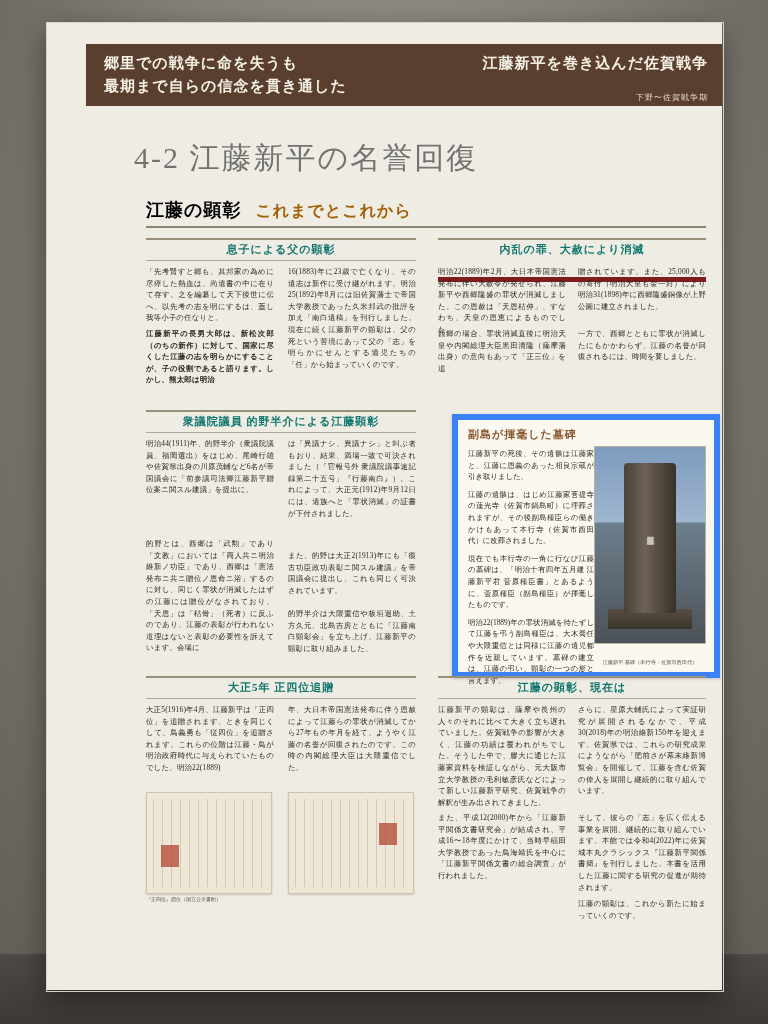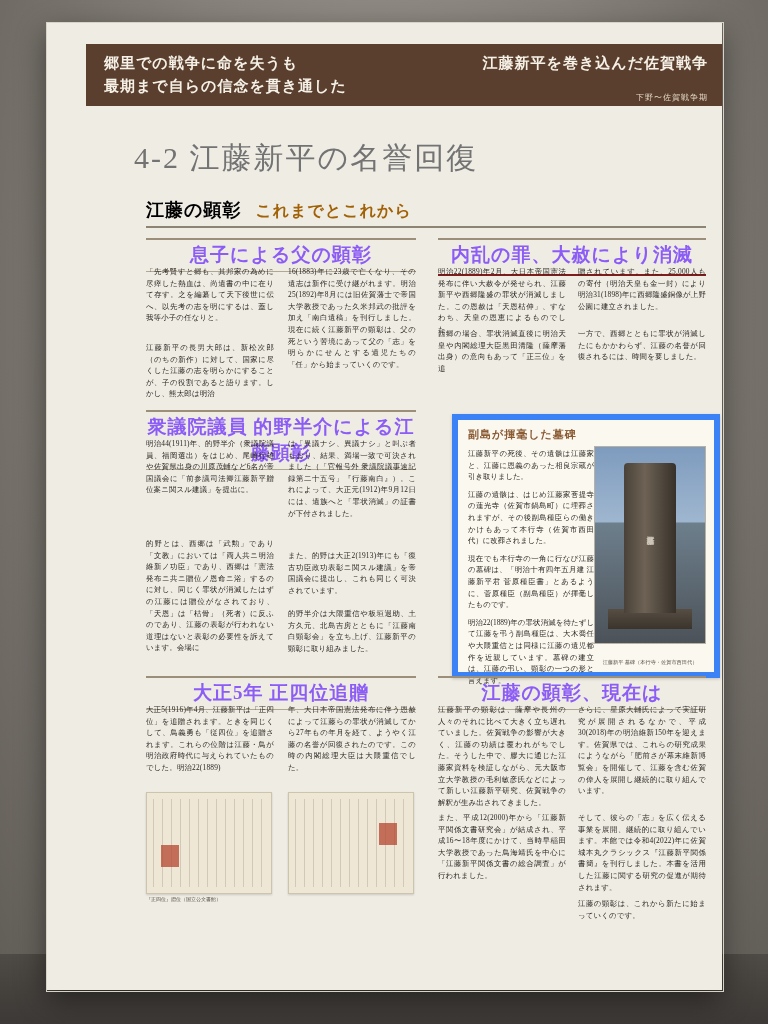--- a/index.html
+++ b/index.html
@@ -54,22 +54,22 @@
   
   .sec-head{
     position:absolute;left:100px;top:176px;width:560px;
     border-bottom:2px solid #8e8474;padding-bottom:4px;
   }
   .sec-head .mark{color:#000000;font-size:18px;font-weight:bold;letter-spacing:1px;}
   .sec-head .sub{color:#a16207;font-size:16px;font-weight:bold;letter-spacing:1px;margin-left:10px;}
 
   
   .colhead{
-    position:absolute;text-align:center;font-size:19px;font-weight:bold;
-    color:#8b5cf6;border-bottom:1px solid #9c9race;letter-spacing:1px;
+    position:absolute;text-align:center;font-size:11px;font-weight:bold;
+    color:#0f766e;border-bottom:1px solid #9c9race;letter-spacing:1px;
   }
   .body-text{
     position:absolute;
     font-size:7.4px;line-height:11.6px;text-align:justify;
     color:#2a2520;letter-spacing:.2px;
   }
   .thin-top{
     position:absolute;height:2px;background:#9b8f79;
   }
   
@@ -144,24 +144,24 @@
 
   <div class="sec-head">
     <span class="mark">江藤の顕彰</span>
     <span class="sub">これまでとこれから</span>
   </div>
 
   <div class="thin-top" style="left:100px;top:216px;width:270px;"></div>
   <div class="thin-top" style="left:392px;top:216px;width:268px;"></div>
 
   <div class="colhead" style="left:100px;top:220px;width:270px;padding-bottom:3px;border-bottom:1px solid #b1a894;">息子による父の顕彰</div>
-  <div class="colhead" style="left:392px;top:220px;width:268px;padding-bottom:6px;border-bottom:2px solid #7f1d1d;">内乱の罪、大赦により消滅</div>
+  <div class="colhead" style="left:392px;top:220px;width:268px;padding-bottom:20px;border-bottom:5px solid #7f1d1d;">内乱の罪、大赦により消滅</div>
 
   <div class="body-text" style="left:100px;top:244px;width:128px;">「先考賢すと郷も、其邦家の為めに尽瘁した熱血は、尚遺書の中に在りて存す。之を編纂して天下後世に伝へ、以先考の志を明にするは、蓋し我等小子の任なりと。</div>
-  <div class="body-text" style="left:100px;top:320px;width:128px;">江藤新平の長男大郎は、新松次郎（のちの新作）に対して、国家に尽くした江藤の志を明らかにすることが、子の役割であると語ります。しかし、熊太郎は明治</div>
+  <div class="body-text" style="left:100px;top:306px;width:128px;font-weight:bold;">江藤新平の長男大郎は、新松次郎（のちの新作）に対して、国家に尽くした江藤の志を明らかにすることが、子の役割であると語ります。しかし、熊太郎は明治</div>
   <div class="body-text" style="left:242px;top:244px;width:128px;">16(1883)年に23歳で亡くなり、その遺志は新作に受け継がれます。明治25(1892)年8月には旧佐賀藩士で帝国大学教授であった久米邦武の批評を加え「南白遺稿」を刊行しました。現在に続く江藤新平の顕彰は、父の死という苦境にあって父の「志」を明らかにせんとする遺児たちの「任」から始まっていくのです。</div>
 
   <div class="body-text" style="left:392px;top:244px;width:128px;">明治22(1889)年2月、大日本帝国憲法発布に伴い大赦令が発せられ、江藤新平や西郷隆盛の罪状が消滅しました。この恩赦は「天恩枯伸」、すなわち、天皇の恩恵によるものでした。</div>
   <div class="body-text" style="left:392px;top:306px;width:128px;">西郷の場合、罪状消滅直後に明治天皇や内閣総理大臣黒田清隆（薩摩藩出身）の意向もあって「正三位」を追</div>
   <div class="body-text" style="left:532px;top:244px;width:128px;">贈されています。また、25,000人もの寄付（明治天皇も金一封）により明治31(1898)年に西郷隆盛銅像が上野公園に建立されました。</div>
   <div class="body-text" style="left:532px;top:306px;width:128px;">一方で、西郷とともに罪状が消滅したにもかかわらず、江藤の名誉が回復されるには、時間を要しました。</div>
 
   <div class="thin-top" style="left:100px;top:388px;width:270px;"></div>
   <div class="colhead" style="left:100px;top:392px;width:270px;padding-bottom:3px;border-bottom:1px solid #b1a894;">衆議院議員 的野半介による江藤顕彰</div>
 

